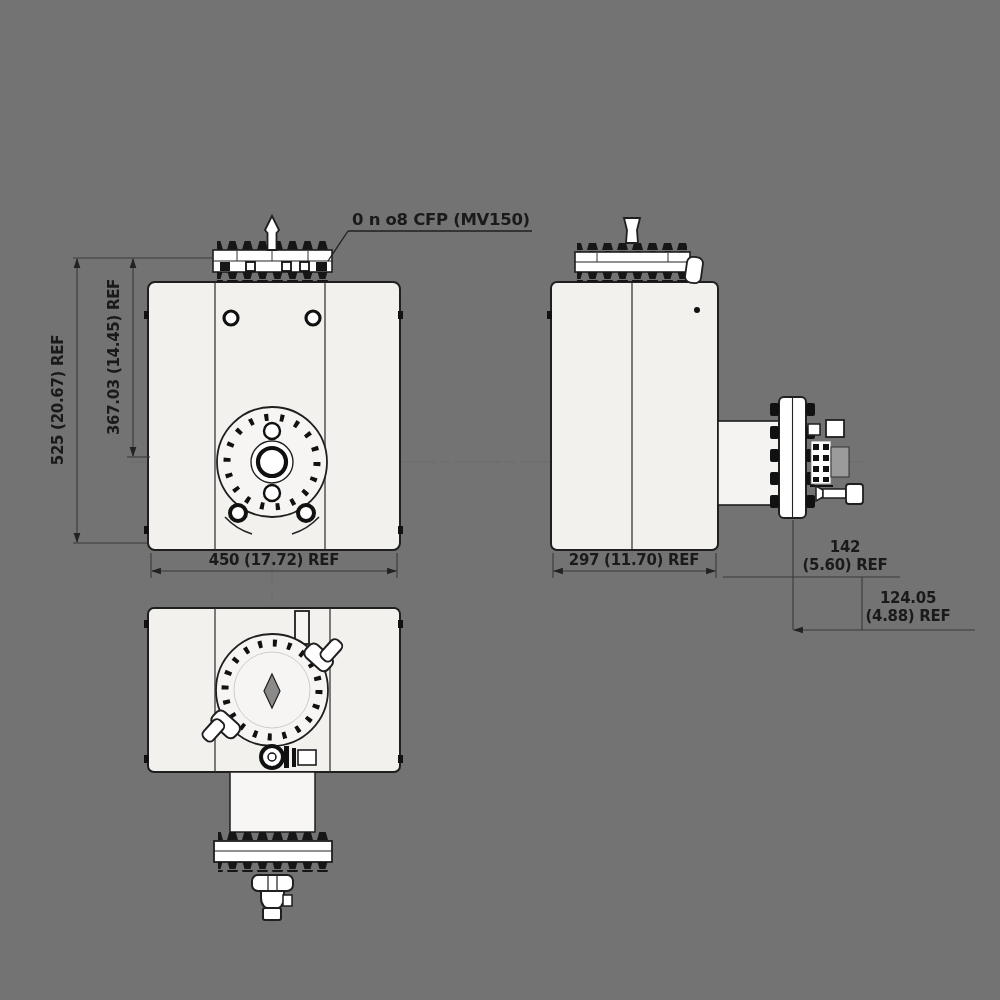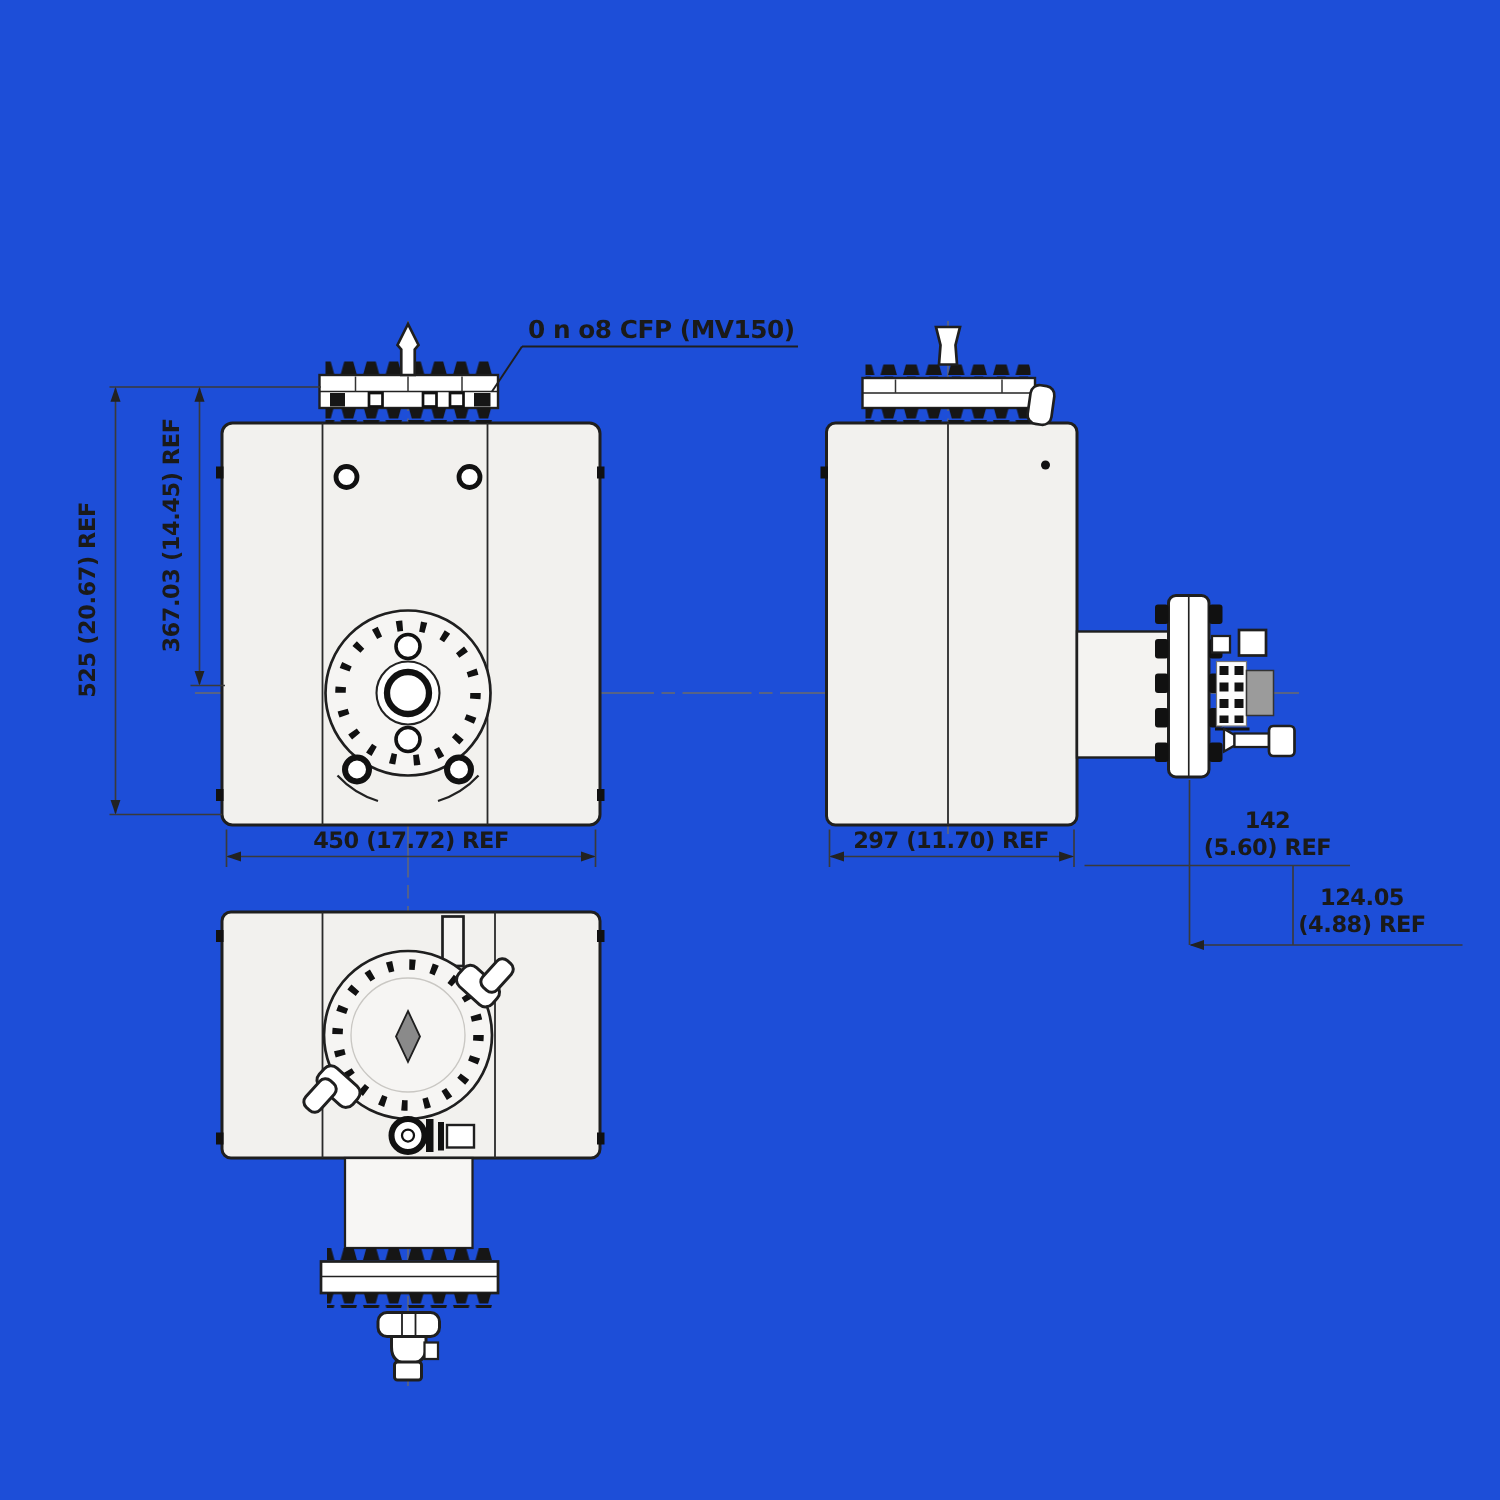--- a/index.html
+++ b/index.html
@@ -1,16 +1,16 @@
 <!DOCTYPE html>
 <html><head>
 <meta charset="utf-8">
 <style>
   html,body{margin:0;padding:0;background:#ffffff;}
-  #stage{position:relative;width:1000px;height:1000px;background:#1d4ed8;overflow:hidden;
+  #stage{position:relative;width:1000px;height:1000px;background:#737373;overflow:hidden;
          font-family:"DejaVu Sans", "Liberation Sans", sans-serif;}
   svg{position:absolute;left:0;top:0;}
   text{fill:#1a1a1a;font-family:"DejaVu Sans","Liberation Sans",sans-serif;font-weight:600;letter-spacing:-0.3px;}
   .dimtext{font-size:15px;}
   .callout{font-size:16.5px;}
 </style>
 </head>
 <body>
 
 <div id="stage">

